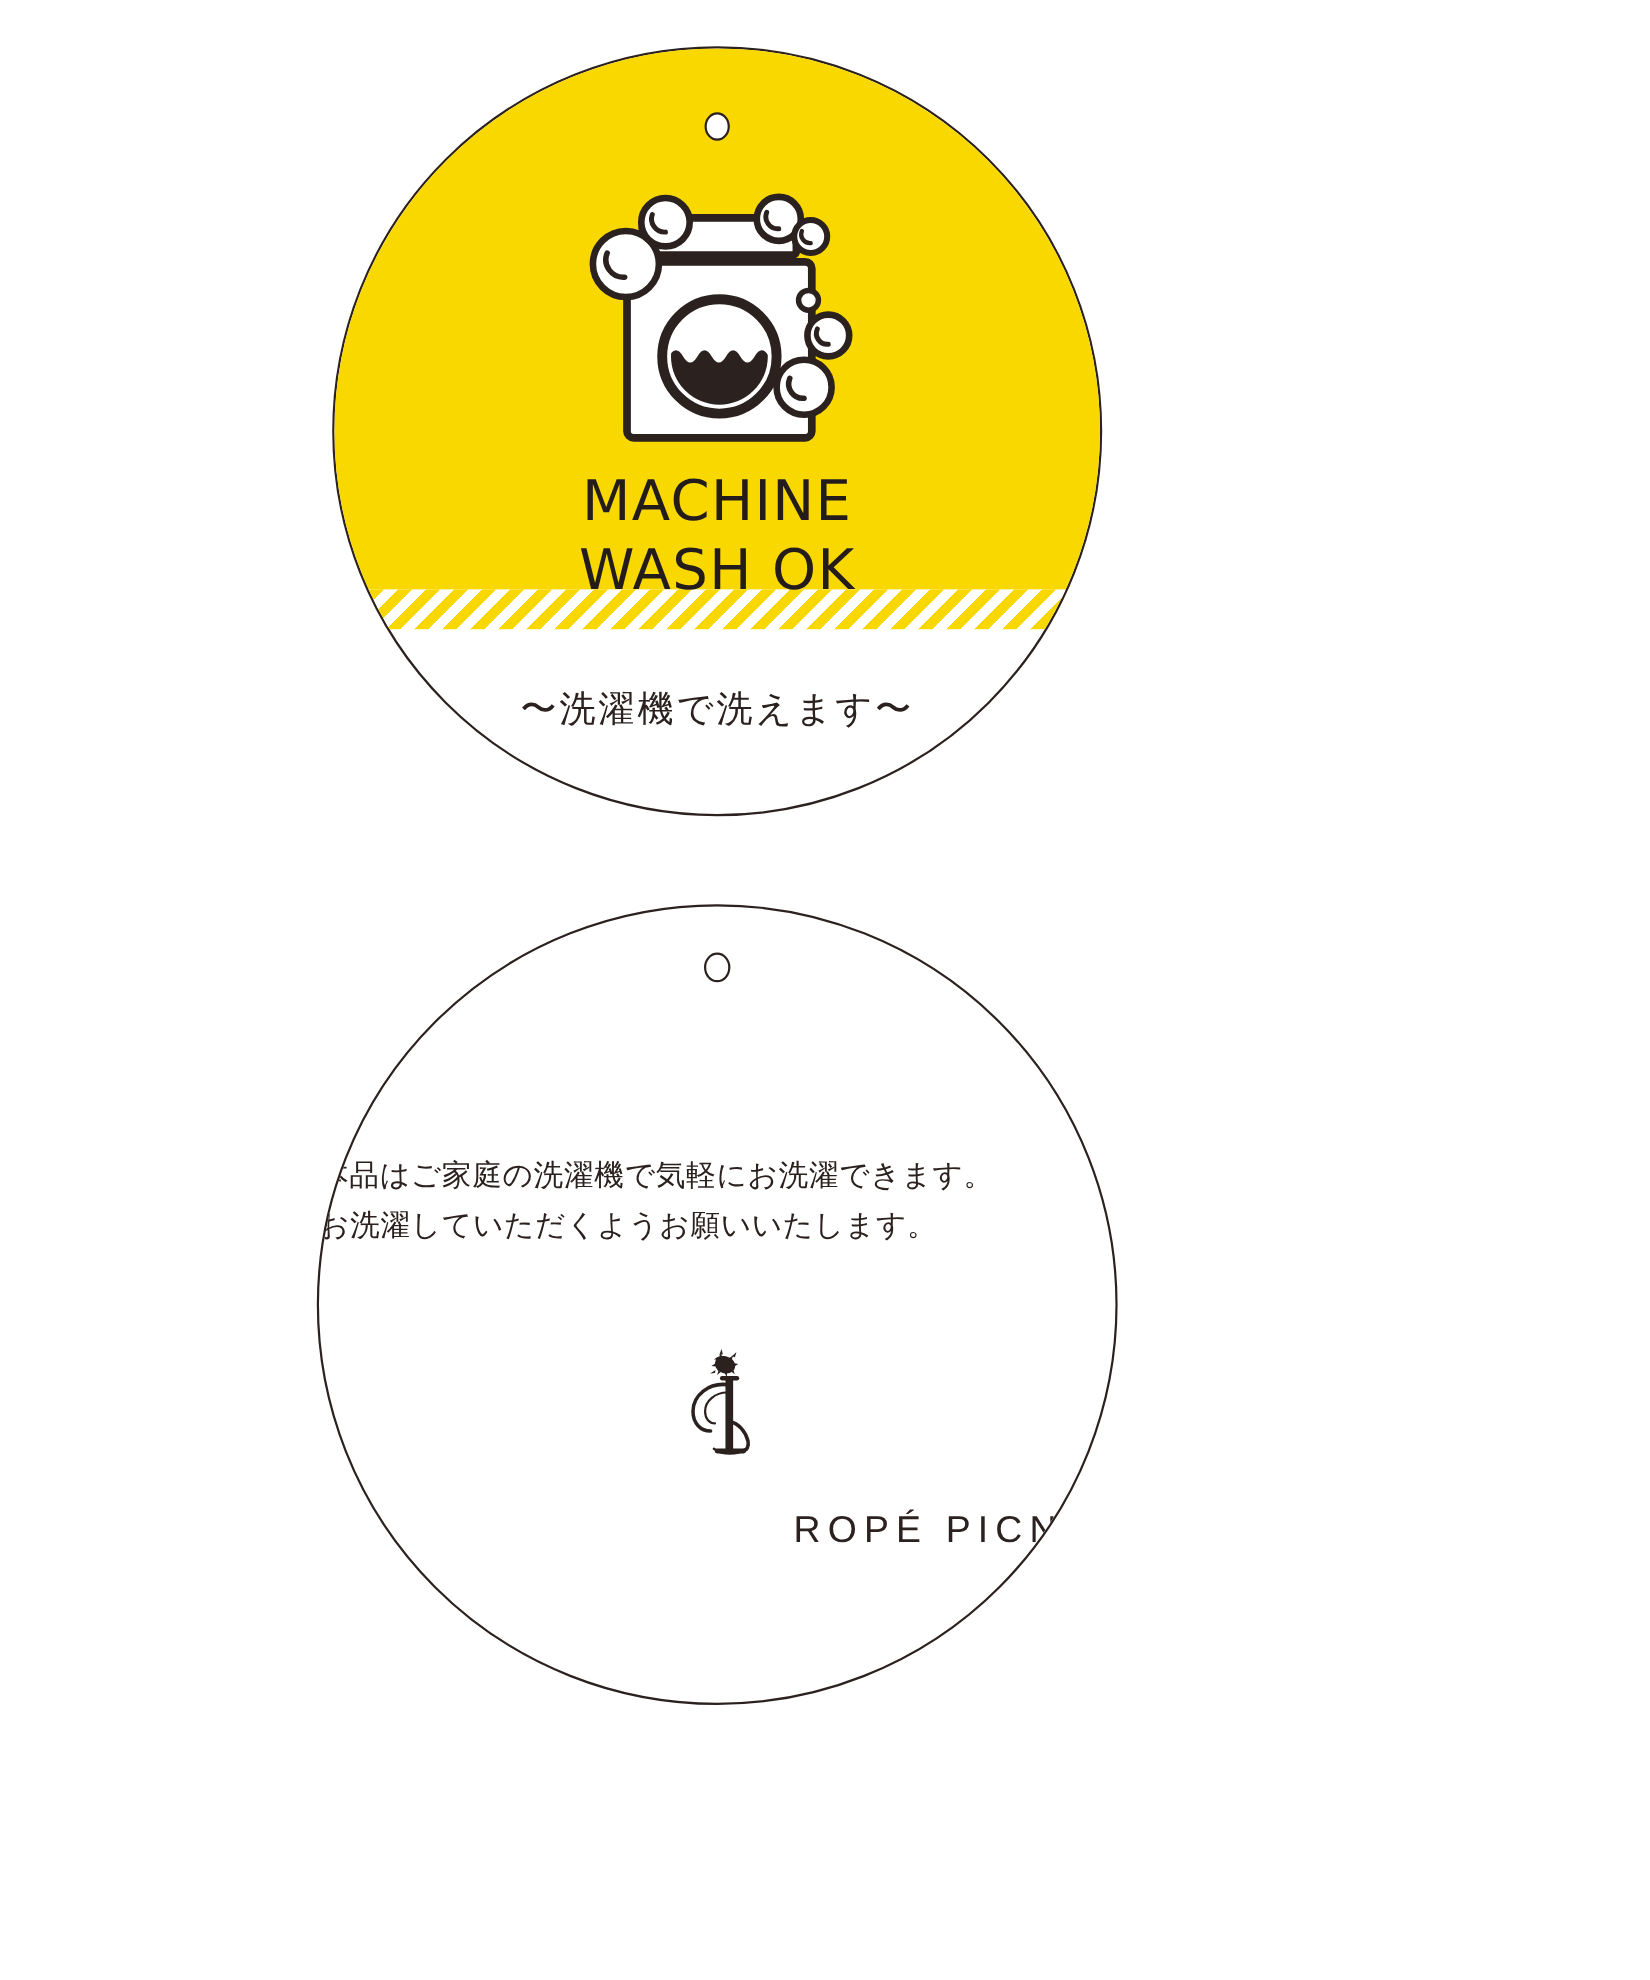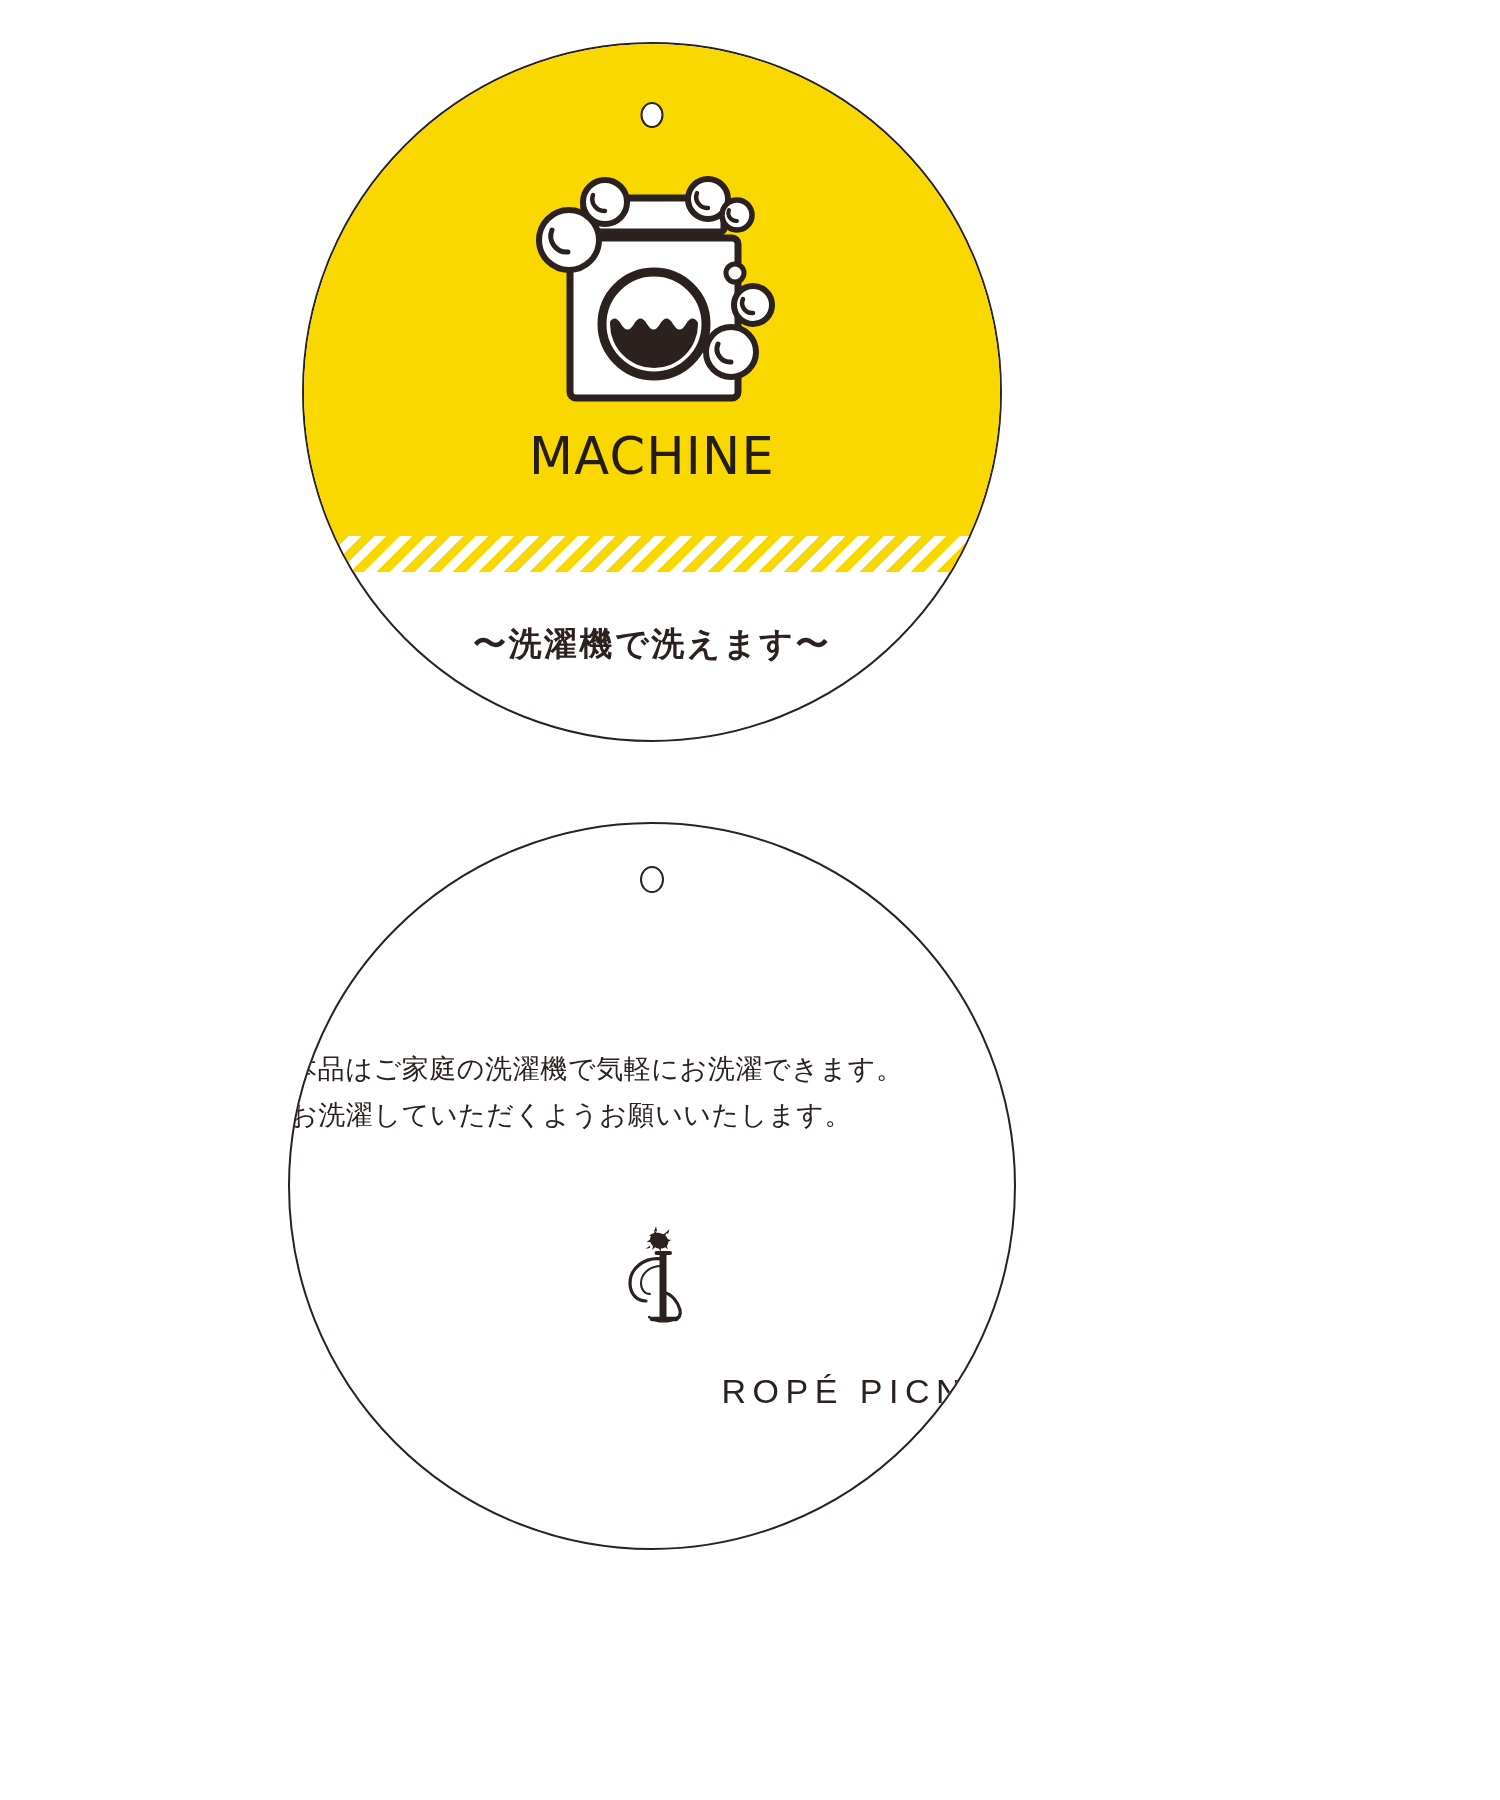--- a/index.html
+++ b/index.html
@@ -99,21 +99,20 @@
     position: absolute;
     left: 0;
     right: 0;
     top: 578px;
     text-align: center;
     color: #2b211e;
     font-size: 33px;
     letter-spacing: 2.5px;
     font-family: "DejaVu Sans", "Liberation Sans", sans-serif;
     white-space: nowrap;
-    font-weight: bold;
   }
 
   
   .tag-bottom {
     position: absolute;
     left: 288px;
     top: 822px;
     width: 728px;
     height: 728px;
     border-radius: 50%;
@@ -228,20 +227,21 @@
           <path d="M221 127 a10 10 0 0 0 10 14" fill="none" stroke="#2b211e" stroke-width="4.5" stroke-linecap="round"></path>
 
           <circle cx="209" cy="180" r="25" fill="#ffffff" stroke="#2b211e" stroke-width="6"></circle>
           <path d="M196 172 a13 13 0 0 0 13 18" fill="none" stroke="#2b211e" stroke-width="5" stroke-linecap="round"></path>
         </g>
       </svg>
     </div>
 
     <div class="headline">
       <span class="ln">MACHINE</span>
+      <span class="ln">WASH OK</span>
     </div>
 
     <div class="jp-caption">〜洗濯機で洗えます〜</div>
   </div>
 
   <div class="tag-bottom">
 
     <div class="punch-hole-2"></div>
 
     <div class="care-text">

